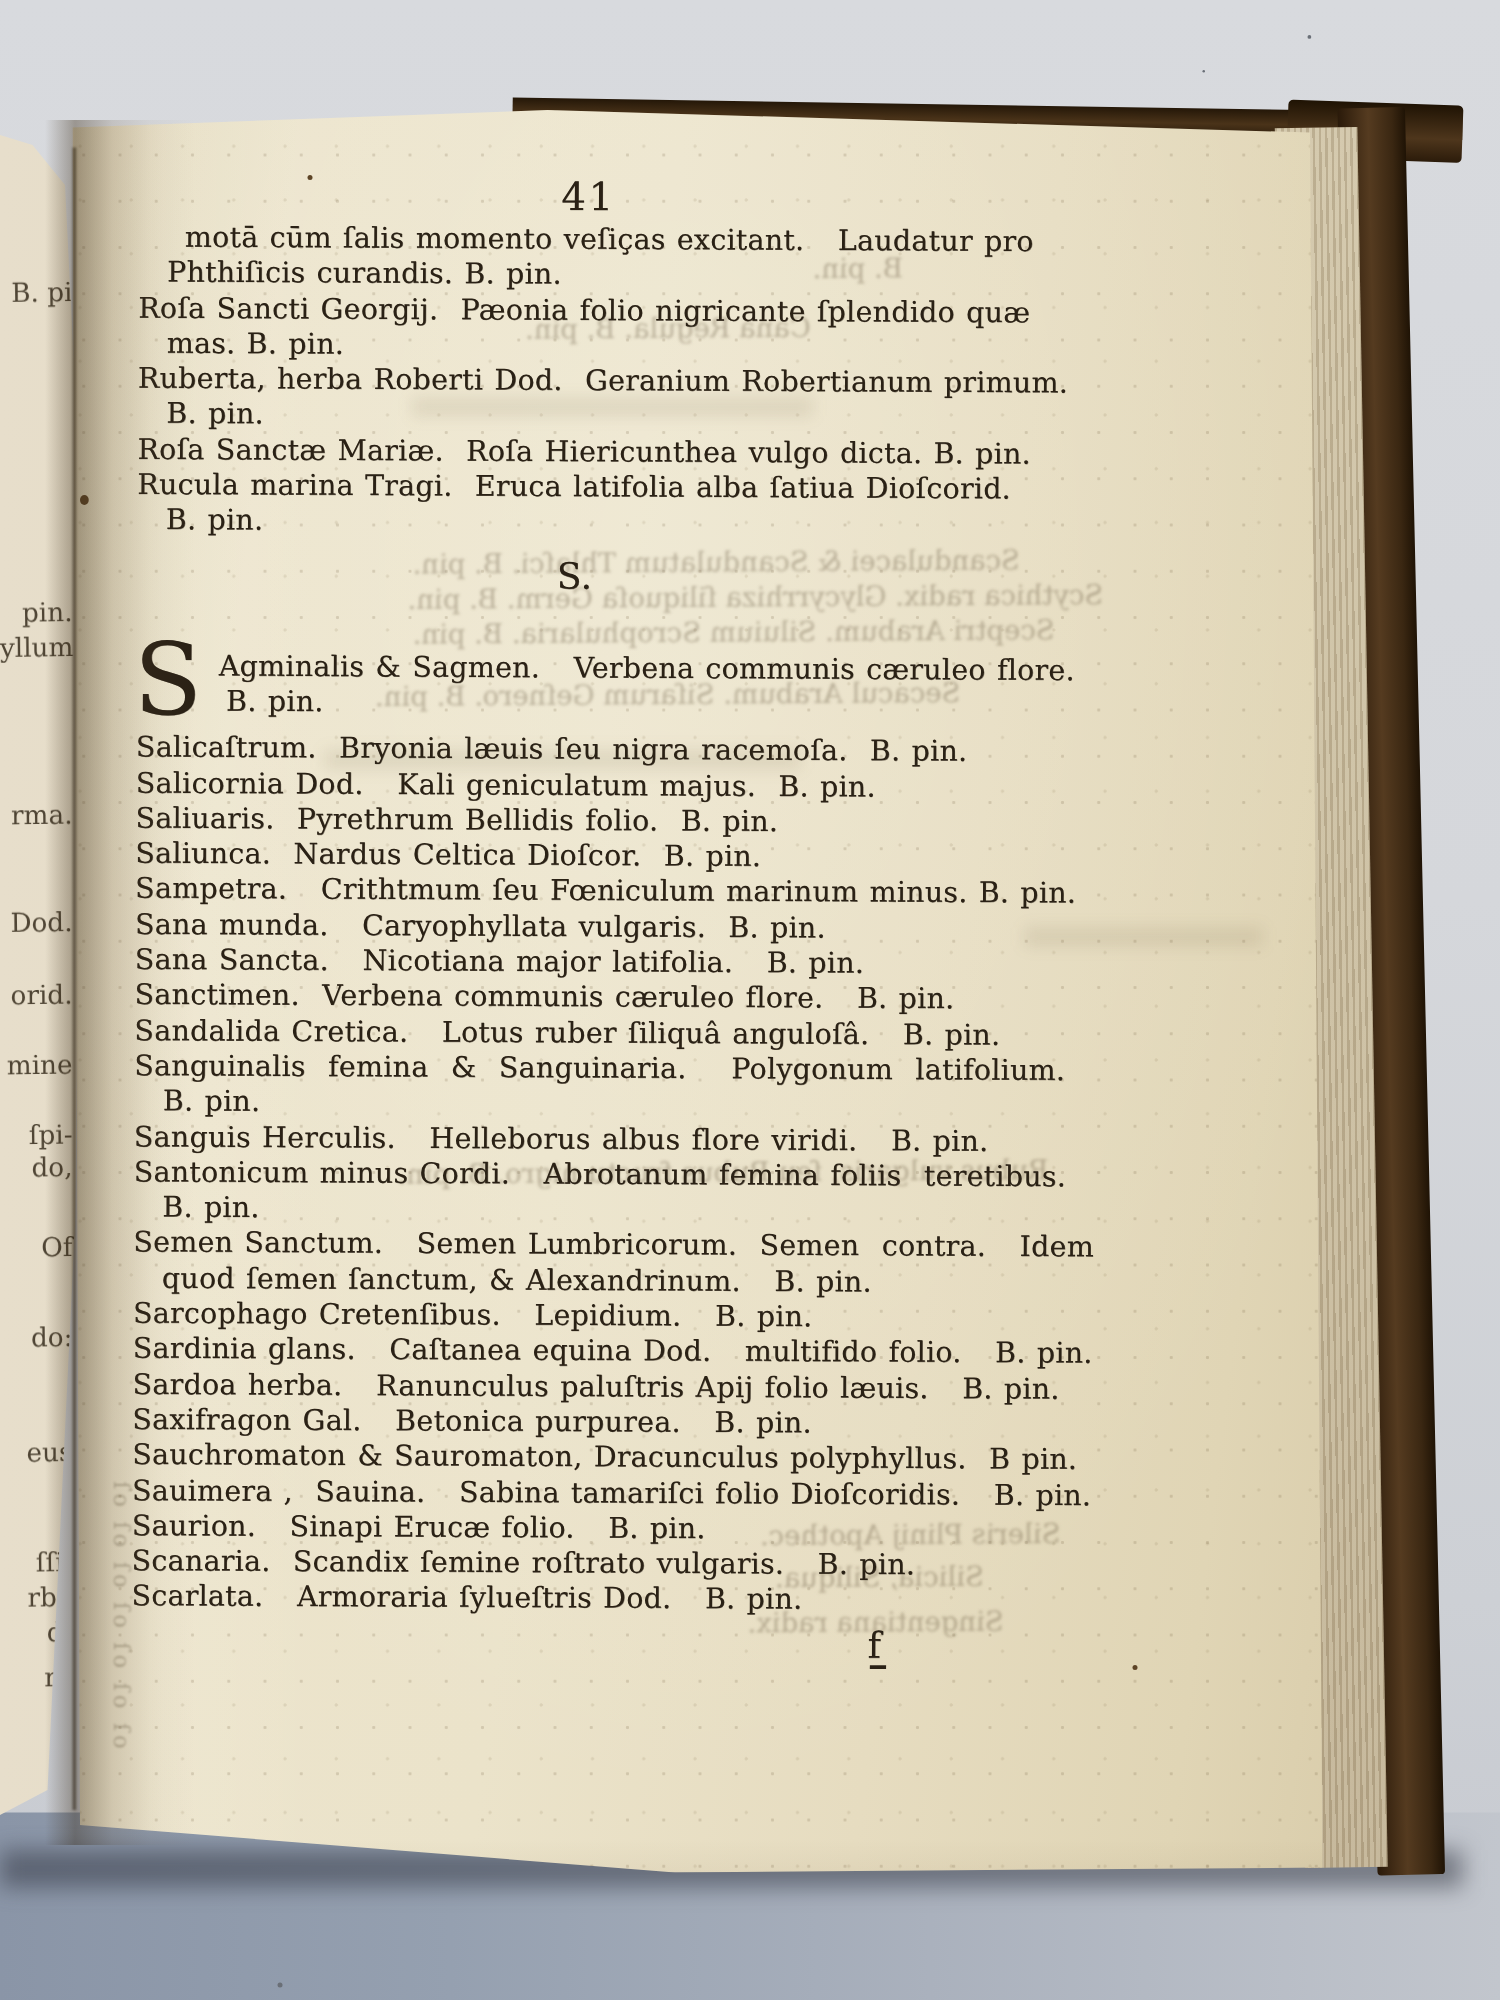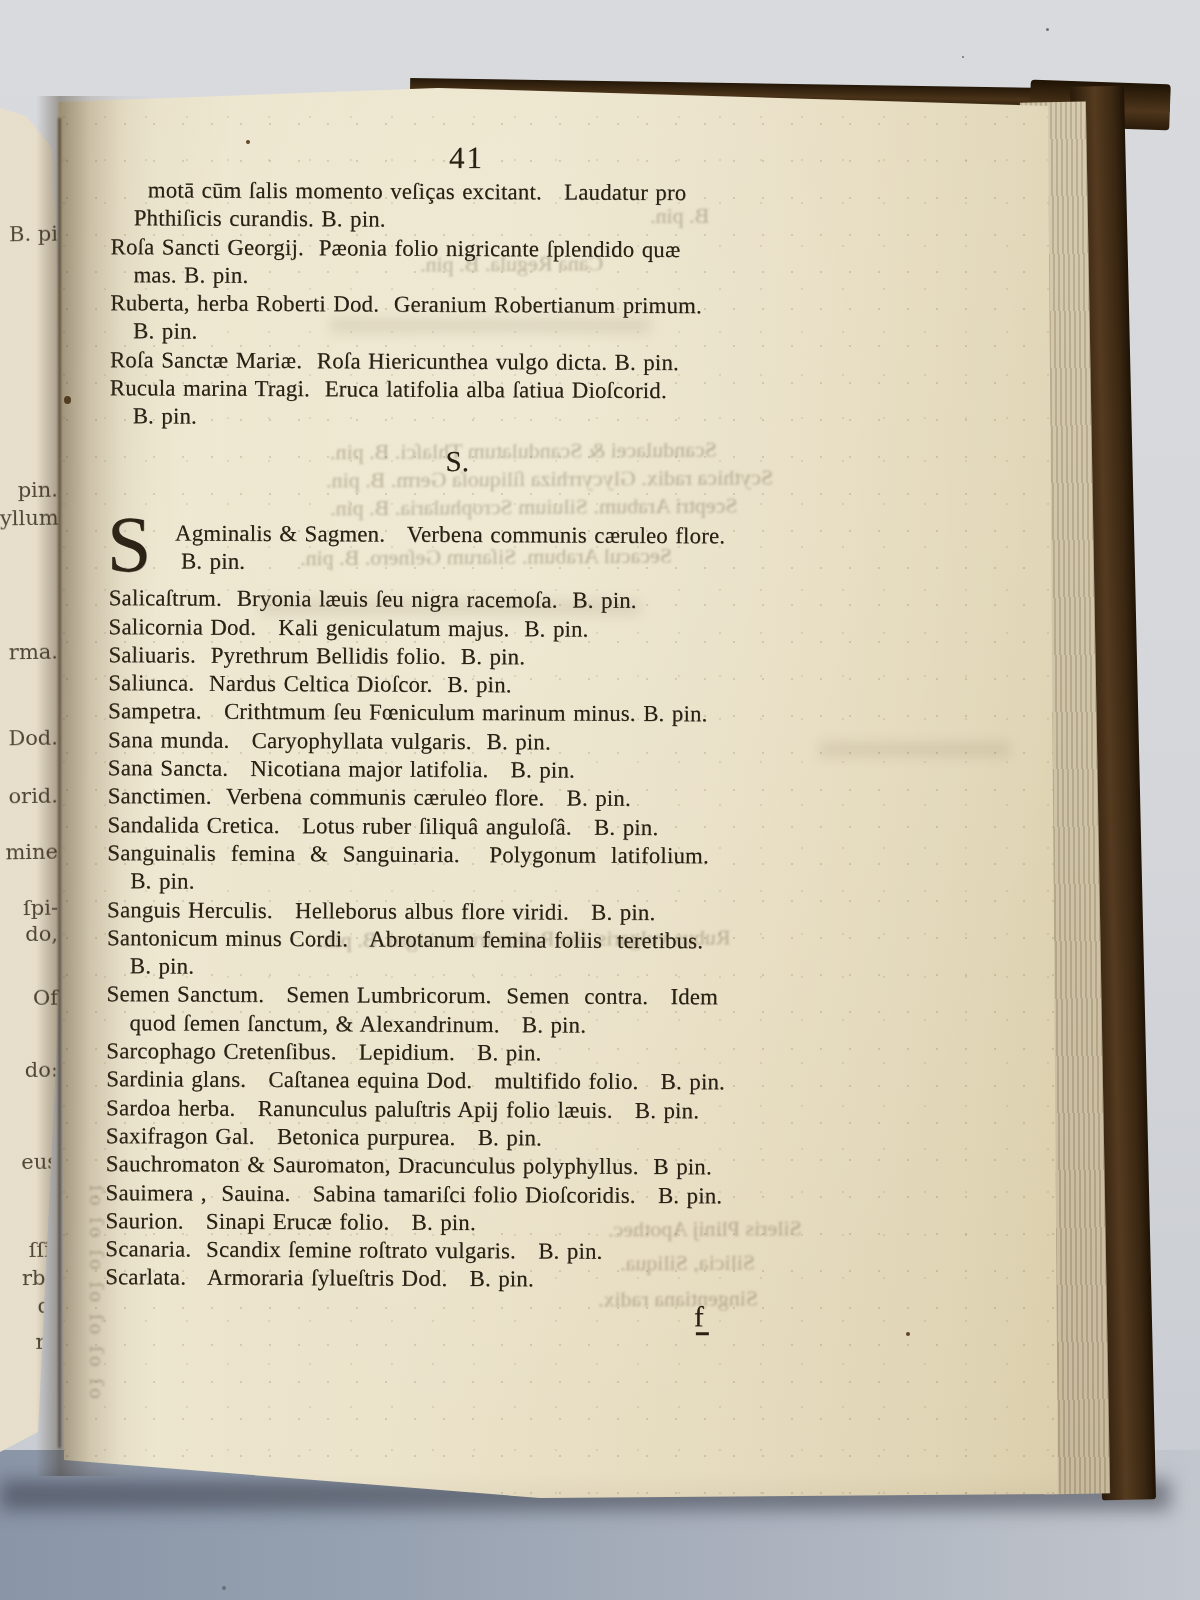--- a/index.html
+++ b/index.html
@@ -41,21 +41,21 @@
   
   .recto{position:absolute;inset:0;
     clip-path:polygon(58px 102px,438px 88px,1048px 106px,1058px 1494px,540px 1498px,64px 1460px);
     background:
       radial-gradient(circle 1px at 9px 13px,rgba(100,80,48,0.18) 0 1px,transparent 1.6px),
       radial-gradient(circle 1px at 23px 31px,rgba(120,100,64,0.14) 0 1px,transparent 1.6px),
       radial-gradient(ellipse at 45% 28%,rgba(255,255,248,0.22),transparent 62%),
       linear-gradient(180deg,rgba(140,115,80,0.18) 0%,transparent 4%,transparent 92%,rgba(125,102,70,0.28) 99%),
       linear-gradient(90deg,rgba(105,85,55,0.30) 0px,rgba(150,130,95,0.14) 45px,rgba(255,255,245,0.10) 130px,transparent 260px),
       linear-gradient(97deg,#cfc2a2 0%,#e2d8bc 6%,#ece4cc 18%,#ebe3ca 40%,#e6dcc0 62%,#e0d5b5 80%,#d8cba9 93%,#cdbe9a 100%);
-    background-size:29px 37px,41px 43px,auto,auto,auto,auto;font-family:Liberation Serif, serif;}
+    background-size:29px 37px,41px 43px,auto,auto,auto,auto;}
   .gutter-shadow{position:absolute;left:36px;top:96px;width:120px;height:1380px;
     background:linear-gradient(90deg,rgba(0,0,0,0) 0%,rgba(55,40,20,0.38) 20%,rgba(90,70,45,0.16) 45%,rgba(120,100,70,0.06) 70%,transparent 100%);}
   .crease{position:absolute;left:58px;top:118px;width:3px;height:1330px;background:rgba(38,28,12,0.5);filter:blur(1px);}
 
   .stain{position:absolute;border-radius:50%;background:#5d4426;filter:blur(0.6px);}
   .smudge{position:absolute;height:15px;background:rgba(110,90,60,0.12);filter:blur(6px);}
 
   
   .gfrag{position:absolute;white-space:pre;font-size:22px;color:rgba(72,56,32,0.32);
     transform:scaleX(-1) rotate(0.4deg);filter:blur(1.15px);}

